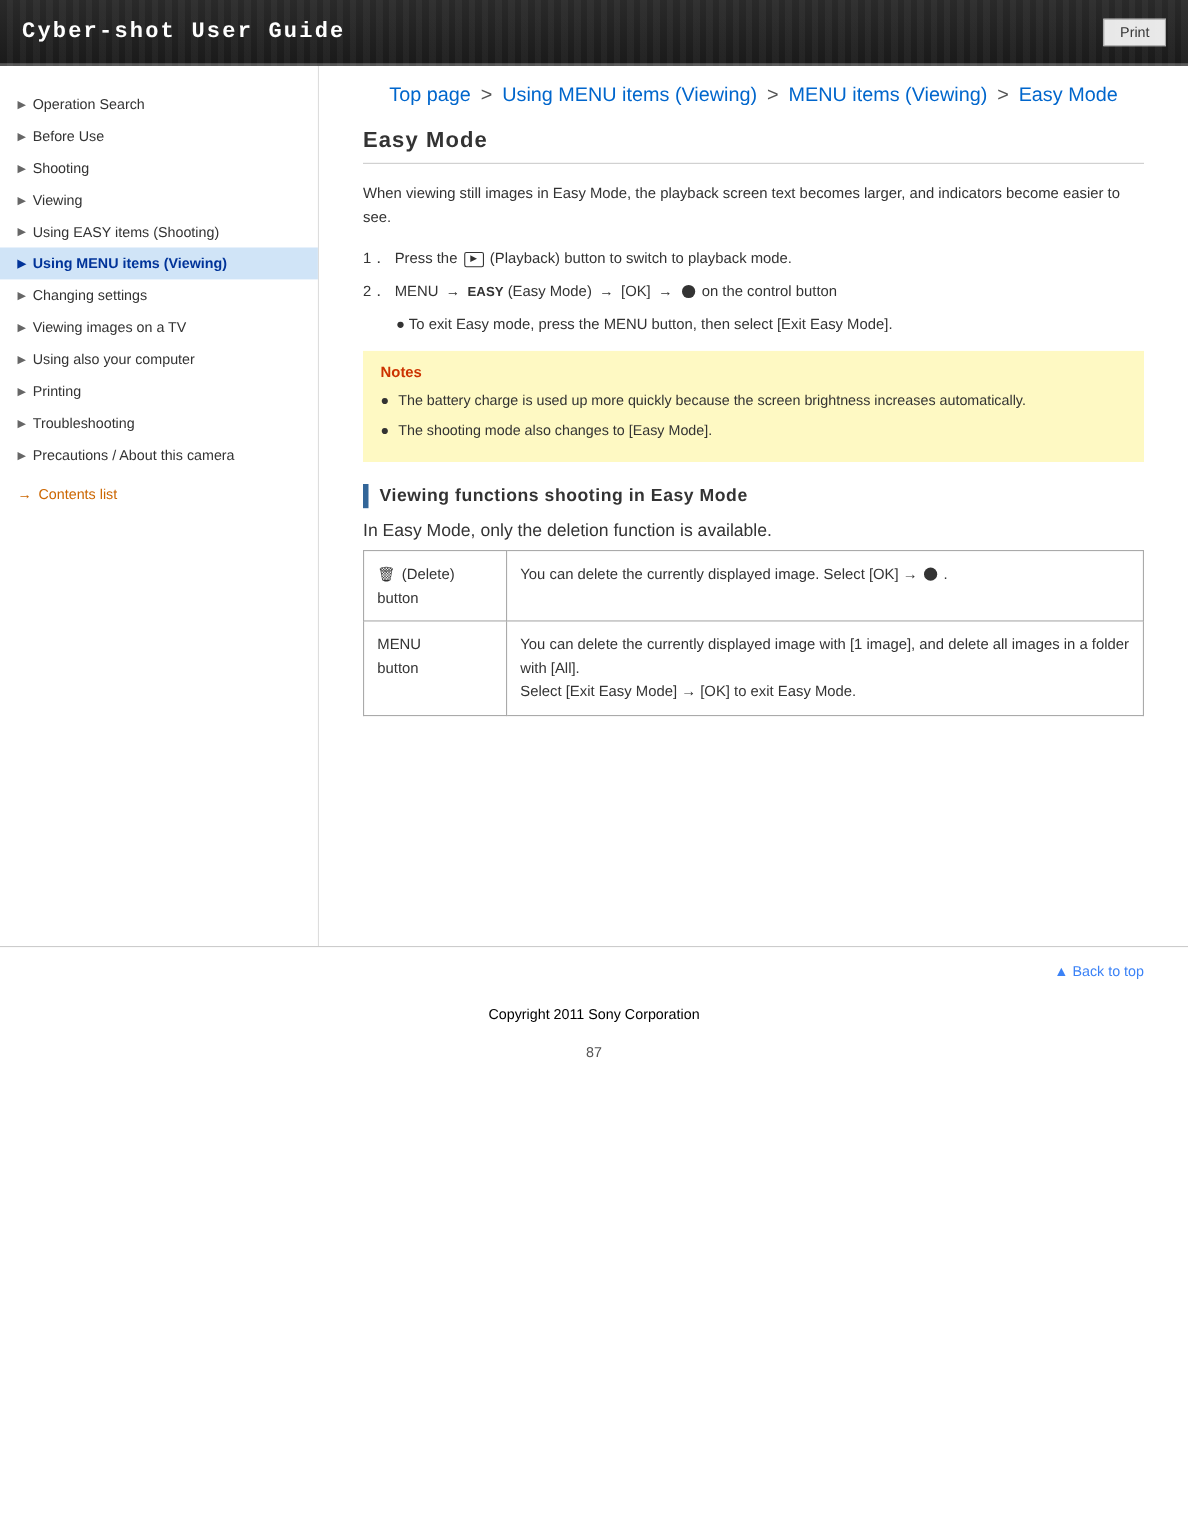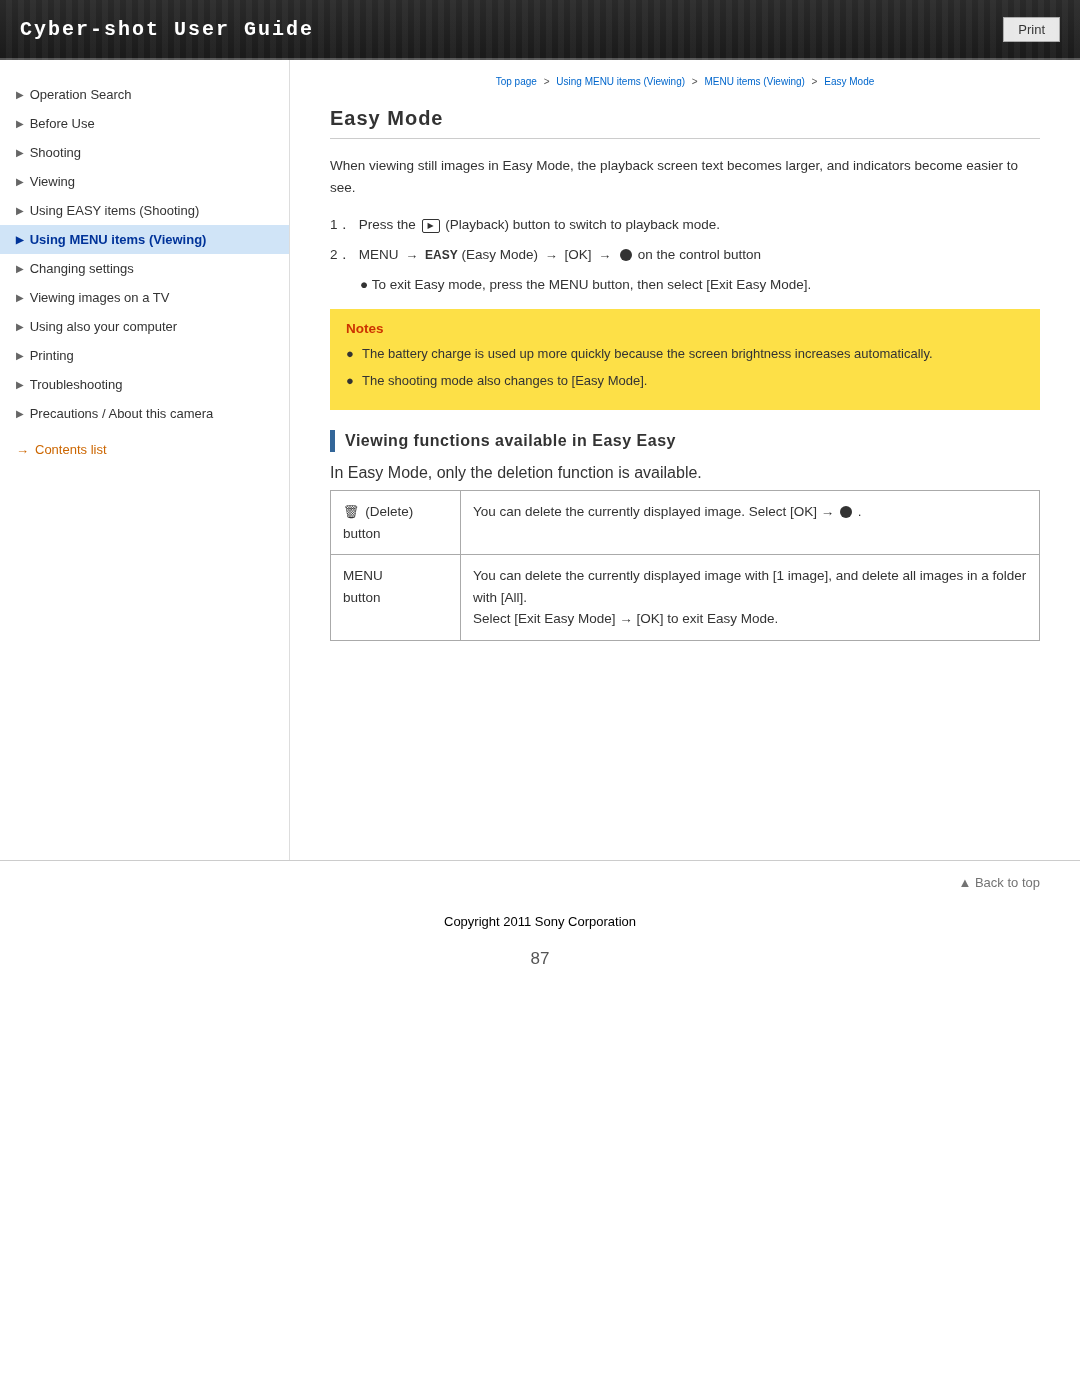--- a/index.html
+++ b/index.html
@@ -99,21 +99,21 @@
     }
 
     
     .main {
       flex: 1;
       padding: 16px 40px 30px 40px;
     }
 
     
     .breadcrumb {
-      font-size: 10px;
+      font-size: 18px;
       color: #0066cc;
       margin-bottom: 20px;
       text-align: center;
     }
     .breadcrumb a {
       color: #0066cc;
       text-decoration: none;
       cursor: pointer;
     }
     .breadcrumb .sep { color: #555; margin: 0 4px; }
@@ -195,21 +195,21 @@
       font-size: 13.5px;
       margin-bottom: 6px;
       line-height: 1.6;
     }
     .sub-bullet::before {
       content: '● ';
     }
 
     
     .notes-box {
-      background: #fde047;
+      background: #fef9c3;
       border: none;
       padding: 12px 16px;
       margin: 0 0;
       font-size: 13px;
     }
     .notes-title {
       color: #cc3300;
       font-weight: bold;
       margin-bottom: 8px;
       font-size: 13.5px;
@@ -275,40 +275,40 @@
 
     
     .footer-bar {
       border-top: 1px solid #ccc;
       padding: 14px 40px;
       display: flex;
       justify-content: flex-end;
       align-items: center;
     }
     .back-to-top {
-      color: #737373;
+      color: #3b82f6;
       font-size: 13px;
       cursor: pointer;
       text-decoration: none;
       text-align: center;
     }
     .back-to-top::before {
       content: '▲ ';
     }
 
     .copyright {
       text-align: center;
       font-size: 13px;
       color: #000000;
       padding: 10px 0 20px 0;
     }
 
     .page-num {
       text-align: center;
-      font-size: 17px;
+      font-size: 13px;
       color: #555;
       padding-bottom: 16px;
     }
   </style>
 </head>
 <body>
 
 <div class="header" style="position:relative;">
   <div class="header-stripe-bg"></div>
   <span class="header-title">Cyber-shot User Guide</span>
@@ -412,21 +412,21 @@
     </div>
 
     <div class="notes-box">
       <div class="notes-title">Notes</div>
       <div class="notes-item">The battery charge is used up more quickly because the screen brightness increases automatically.</div>
       <div class="notes-item">The shooting mode also changes to [Easy Mode].</div>
     </div>
 
     <div class="section-heading">
       <span class="blue-bar"></span>
-      <span>Viewing functions available in Easy Easy</span>
+      <span>Viewing functions shooting in Easy Mode</span>
     </div>
 
     <p class="section-intro">In Easy Mode, only the deletion function is available.</p>
 
     <table class="func-table">
       <tbody>
         <tr>
           <td>
             <span class="delete-icon">🗑</span> (Delete)<br>button
           </td>

